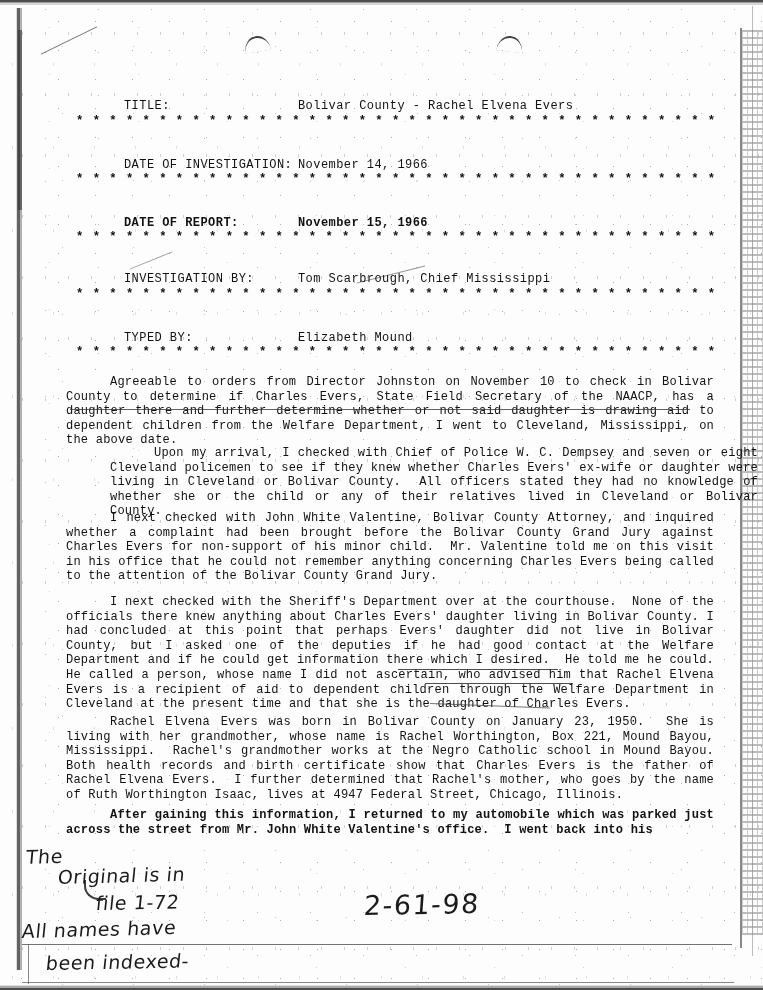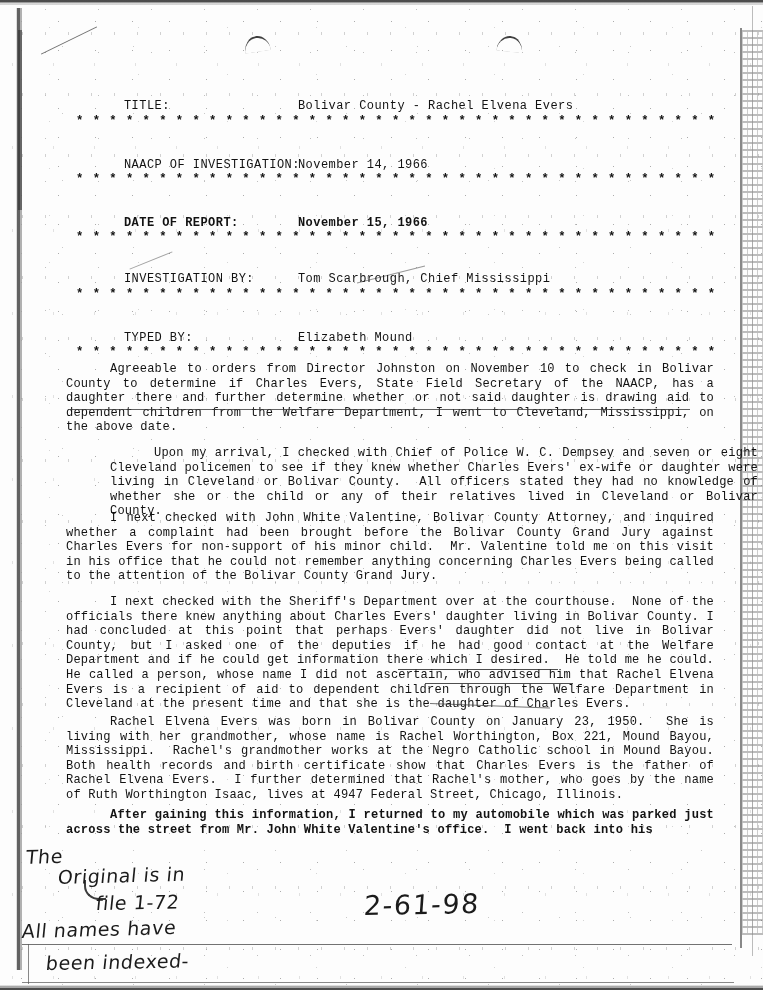--- a/index.html
+++ b/index.html
@@ -229,40 +229,40 @@
   <div class="diag" style="left:356px; top:274px; width:70px; transform:rotate(-14deg); opacity:.5;"></div>
 
   <div class="typed">
 
     <div class="meta-row" style="top:85px;">
       <span class="mlabel">TITLE:</span><span class="mvalue">Bolivar County - Rachel Elvena Evers</span>
     </div>
     <div class="stars" style="top:114px;">* * * * * * * * * * * * * * * * * * * * * * * * * * * * * * * * * * * * * * * * * * *</div>
 
     <div class="meta-row" style="top:144px;">
-      <span class="mlabel">NAACP OF INVESTIGATION:</span><span class="mvalue">November 14, 1966</span>
+      <span class="mlabel">DATE OF INVESTIGATION:</span><span class="mvalue">November 14, 1966</span>
     </div>
     <div class="stars" style="top:172px;">* * * * * * * * * * * * * * * * * * * * * * * * * * * * * * * * * * * * * * * * * * *</div>
 
     <div class="meta-row" style="top:202px;font-weight:bold;">
       <span class="mlabel">DATE OF REPORT:</span><span class="mvalue">November 15, 1966</span>
     </div>
     <div class="stars" style="top:230px;">* * * * * * * * * * * * * * * * * * * * * * * * * * * * * * * * * * * * * * * * * * *</div>
 
     <div class="meta-row" style="top:258px;">
       <span class="mlabel">INVESTIGATION BY:</span><span class="mvalue">Tom Scarbrough, Chief Mississippi</span>
     </div>
     <div class="stars" style="top:287px;">* * * * * * * * * * * * * * * * * * * * * * * * * * * * * * * * * * * * * * * * * * *</div>
 
     <div class="meta-row" style="top:317px;">
       <span class="mlabel">TYPED BY:</span><span class="mvalue">Elizabeth Mound</span>
     </div>
     <div class="stars" style="top:345px;">* * * * * * * * * * * * * * * * * * * * * * * * * * * * * * * * * * * * * * * * * * *</div>
 
-    <div class="para" style="top:362px;">Agreeable to orders from Director Johnston on November 10 to check in Bolivar County to determine if Charles Evers, State Field Secretary of the NAACP, has a daughter there and further determine whether or not said daughter is drawing aid to dependent children from the Welfare Department, I went to Cleveland, Mississippi, on the above date.</div>
+    <div class="para" style="top:375px;">Agreeable to orders from Director Johnston on November 10 to check in Bolivar County to determine if Charles Evers, State Field Secretary of the NAACP, has a daughter there and further determine whether or not said daughter is drawing aid to dependent children from the Welfare Department, I went to Cleveland, Mississippi, on the above date.</div>
     <div class="para" style="top:446px;margin-left:44px;">Upon my arrival, I checked with Chief of Police W. C. Dempsey and seven or eight Cleveland policemen to see if they knew whether Charles Evers' ex-wife or daughter were living in Cleveland or Bolivar County.  All officers stated they had no knowledge of whether she or the child or any of their relatives lived in Cleveland or Bolivar County.</div>
     <div class="para" style="top:511px;">I next checked with John White Valentine, Bolivar County Attorney, and inquired whether a complaint had been brought before the Bolivar County Grand Jury against Charles Evers for non-support of his minor child.  Mr. Valentine told me on this visit in his office that he could not remember anything concerning Charles Evers being called to the attention of the Bolivar County Grand Jury.</div>
     <div class="para" style="top:595px;">I next checked with the Sheriff's Department over at the courthouse.  None of the officials there knew anything about Charles Evers' daughter living in Bolivar County. I had concluded at this point that perhaps Evers' daughter did not live in Bolivar County, but I asked one of the deputies if he had good contact at the Welfare Department and if he could get information there which I desired.  He told me he could.  He called a person, whose name I did not ascertain, who advised him that Rachel Elvena Evers is a recipient of aid to dependent children through the Welfare Department in Cleveland at the present time and that she is the daughter of Charles Evers.</div>
     <div class="para" style="top:715px;">Rachel Elvena Evers was born in Bolivar County on January 23, 1950.  She is living with her grandmother, whose name is Rachel Worthington, Box 221, Mound Bayou, Mississippi.  Rachel's grandmother works at the Negro Catholic school in Mound Bayou. Both health records and birth certificate show that Charles Evers is the father of Rachel Elvena Evers.  I further determined that Rachel's mother, who goes by the name of Ruth Worthington Isaac, lives at 4947 Federal Street, Chicago, Illinois.</div>
     <div class="para" style="top:808px;font-weight:bold;">After gaining this information, I returned to my automobile which was parked just across the street from Mr. John White Valentine's office.  I went back into his</div>
 
   </div>
 
   <div class="strike-line"></div>
   <div class="ul-rachel"></div>

